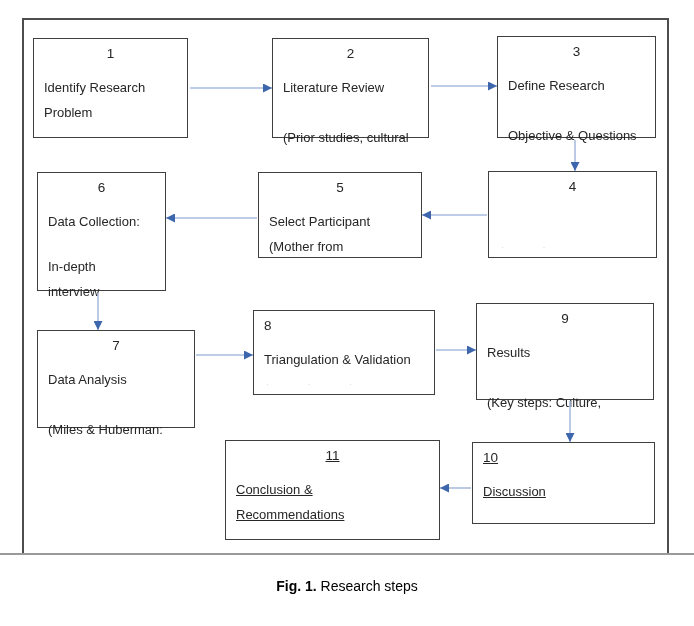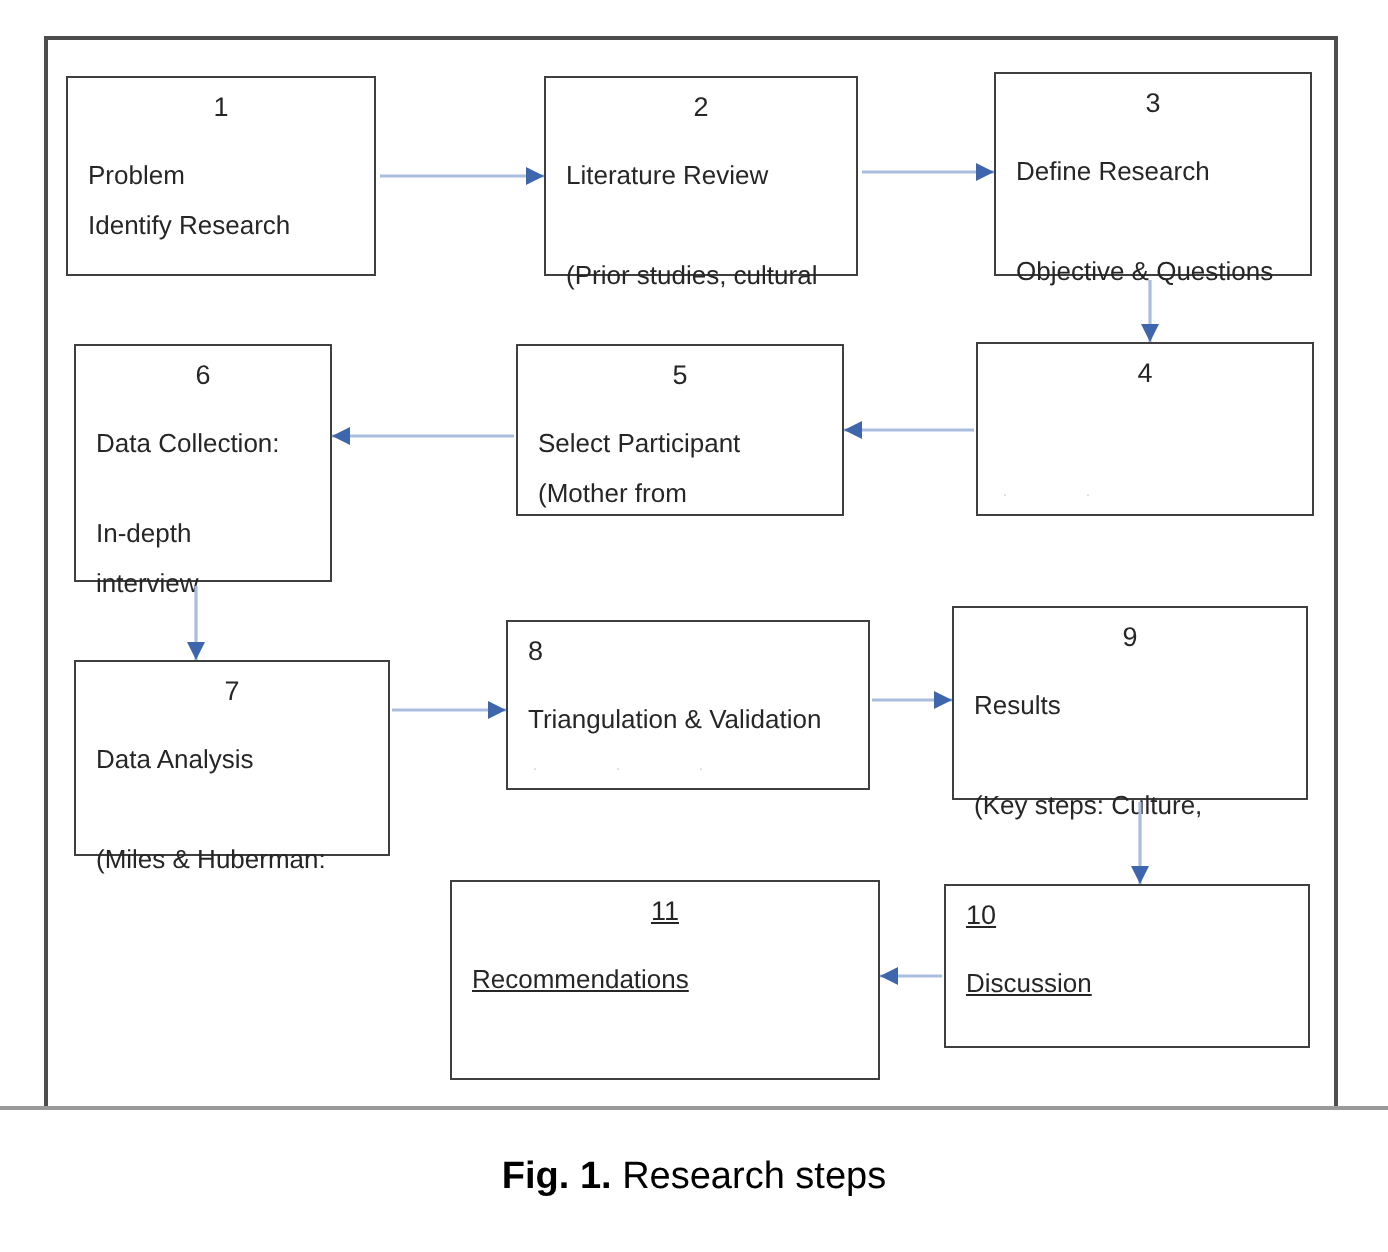--- a/index.html
+++ b/index.html
@@ -55,37 +55,37 @@
     color: #d9d9d9;
     letter-spacing: 18px;
     line-height: 9px;
   }
   .arrows { position: absolute; left: 0; top: 0; width: 694px; height: 626px; pointer-events: none; }
   .caption {
     position: absolute;
     left: 0; top: 578px;
     width: 694px;
     text-align: center;
-    font-size: 19px;
+    font-size: 14px;
     color: #000000;
   }
   .caption .lbl { font-weight: bold; }
 </style>
 </head>
 <body>
 
 <div class="canvas">
 
   <div class="outer-border"></div>
   <div class="bottom-rule"></div>
 
   <div class="flow-box" style="left: 33px; top: 38px; width: 155px; height: 100px; border-color: rgb(63, 63, 63);">
     <div class="box-num">1</div>
+    <div class="box-line">Identify Research</div>
     <div class="box-line">Problem</div>
-    <div class="box-line">Identify Research</div>
   </div>
 
   <div class="flow-box" style="left: 272px; top: 38px; width: 157px; height: 100px; border-color: rgb(63, 63, 63);">
     <div class="box-num">2</div>
     <div class="box-line">Literature Review</div>
     <div class="box-line"></div>
     <div class="box-line">(Prior studies, cultural</div>
   </div>
 
   <div class="flow-box" style="left: 497px; top: 36px; width: 159px; height: 102px; border-color: rgb(63, 63, 63);">
@@ -134,20 +134,21 @@
     <div class="box-line">(Key steps: Culture,</div>
   </div>
 
   <div class="flow-box" style="left: 472px; top: 442px; width: 183px; height: 82px; border-color: rgb(63, 63, 63); text-decoration: underline;">
     <div class="box-num left">10</div>
     <div class="box-line">Discussion</div>
   </div>
 
   <div class="flow-box" style="left: 225px; top: 440px; width: 215px; height: 100px; border-color: rgb(63, 63, 63); text-decoration: underline;">
     <div class="box-num">11</div>
+    <div class="box-line">Conclusion &amp;</div>
     <div class="box-line">Recommendations</div>
   </div>
 
   <svg class="arrows" width="694" height="626" viewBox="0 0 694 626">
     <defs>
       <marker id="ah" viewBox="0 0 10 10" refX="10" refY="5" markerWidth="10" markerHeight="9" orient="auto" markerUnits="userSpaceOnUse">
         <path class="arrow-head" d="M0,0 L10,5 L0,10 Z" fill="#3e66ad"></path>
       </marker>
     </defs>
     <line class="arrow-line" x1="190" y1="88" x2="272" y2="88" marker-end="url(#ah)" stroke="#a9bddf" stroke-width="1.6"></line>

